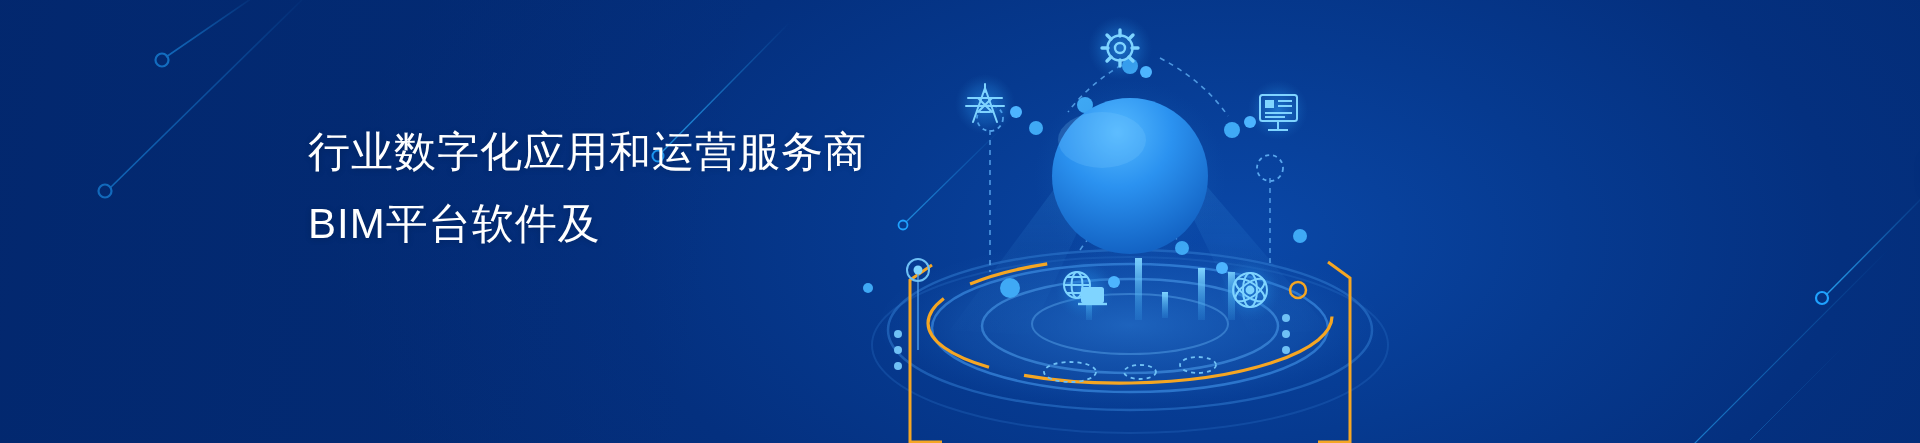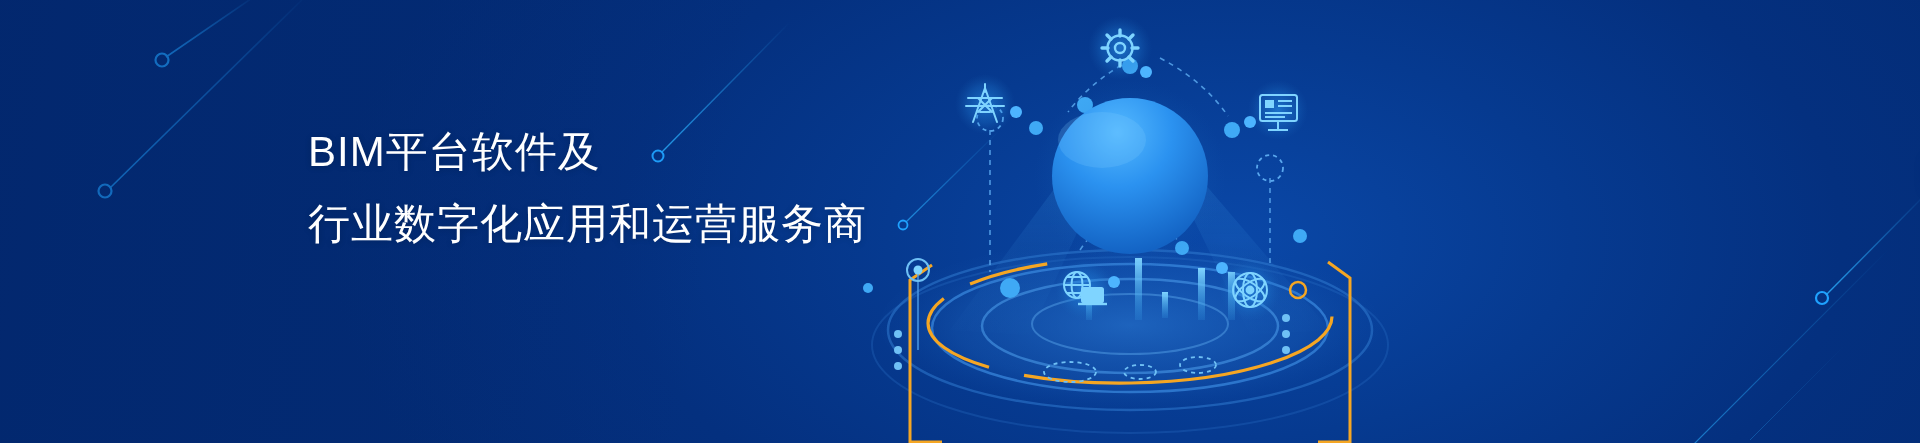--- a/index.html
+++ b/index.html
@@ -111,22 +111,22 @@
     </g>
     <g>
       <line x1="1690" y1="448" x2="1890" y2="248" stroke="url(#cometB)" stroke-width="1.2" opacity="0.7"></line>
     </g>
     <g>
       <line x1="1750" y1="440" x2="1845" y2="345" stroke="url(#cometB)" stroke-width="1" opacity="0.35"></line>
     </g>
   </svg>
 
   <div class="headline">
+    <span class="line">行业数字化应用和运营服务商</span>
     <span class="line">BIM平台软件及</span>
-    <span class="line">行业数字化应用和运营服务商</span>
   </div>
 
   <div class="art">
     <svg viewBox="0 0 620 443" xmlns="http://www.w3.org/2000/svg">
       <defs>
         <radialGradient id="sphereGrad" cx="42%" cy="22%" r="78%">
           <stop offset="0%" stop-color="#54b9ff"></stop>
           <stop offset="45%" stop-color="#2b92f0"></stop>
           <stop offset="100%" stop-color="#1363c4"></stop>
         </radialGradient>

